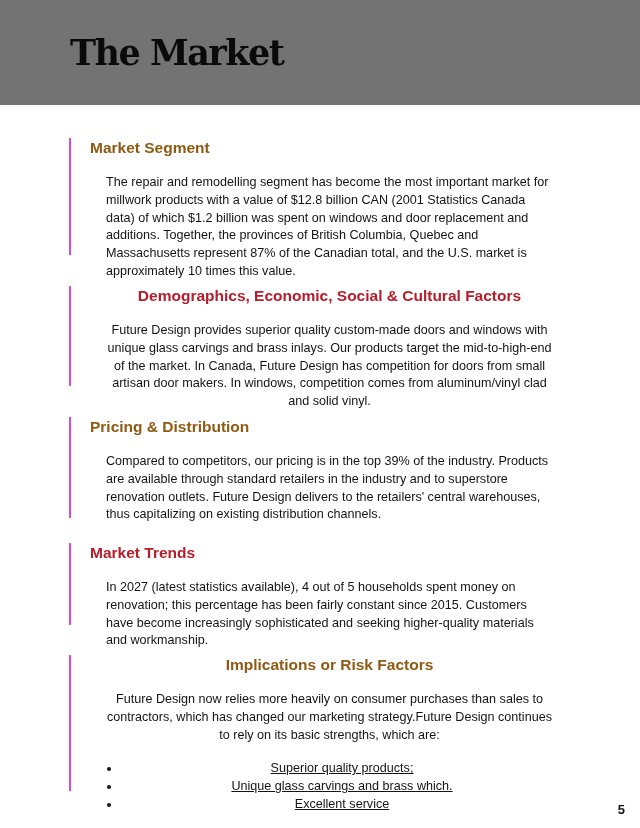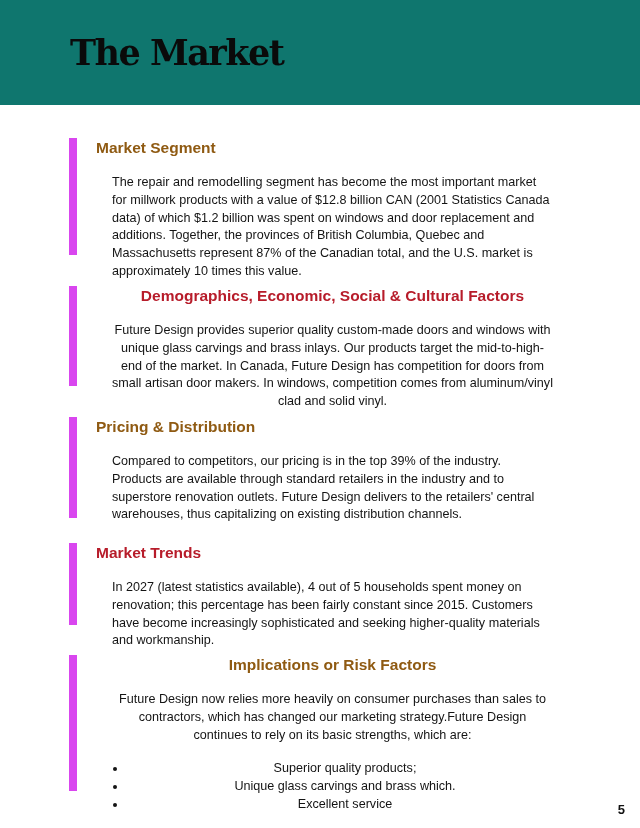--- a/index.html
+++ b/index.html
@@ -14,39 +14,39 @@
       overflow: hidden;
       font-family: "Liberation Sans", "DejaVu Sans", sans-serif;
       color: #111111;
     }
     .header {
       position: absolute;
       left: 0;
       top: 0;
       width: 640px;
       height: 105px;
-      background: #0f766e;
+      background: #737373;
     }
     .page-title {
       position: absolute;
       left: 70px;
       top: 30px;
       margin: 0;
       font-family: "DejaVu Serif", "Liberation Serif", serif;
       font-weight: bold;
       font-size: 35px;
       letter-spacing: -1.5px;
       color: #0a0a0a;
       line-height: 46px;
     }
     .section {
       position: absolute;
       left: 69px;
       width: 500px;
-      border-left: 8px solid #d946ef;
+      border-left: 2px solid #d946ef;
       padding-left: 19px;
       box-sizing: border-box;
     }
     .section h2 {
       margin: 0 0 5px 0;
       font-size: 15.5px;
       font-weight: bold;
       line-height: 20px;
     }
     .section h2.gold { color: #8f5a12; }
@@ -56,20 +56,21 @@
       font-size: 12.6px;
       line-height: 17.8px;
       color: #141414;
     }
     .section ul {
       margin: 6px;
       padding-left: 25px;
       font-size: 12.6px;
       line-height: 17.8px;
       color: #141414;
+      text-decoration: underline;
     }
     .section ul li { padding-left: 0; }
     .page-number {
       position: absolute;
       right: 15px;
       top: 802px;
       font-size: 13px;
       font-weight: bold;
       color: #111111;
     }

